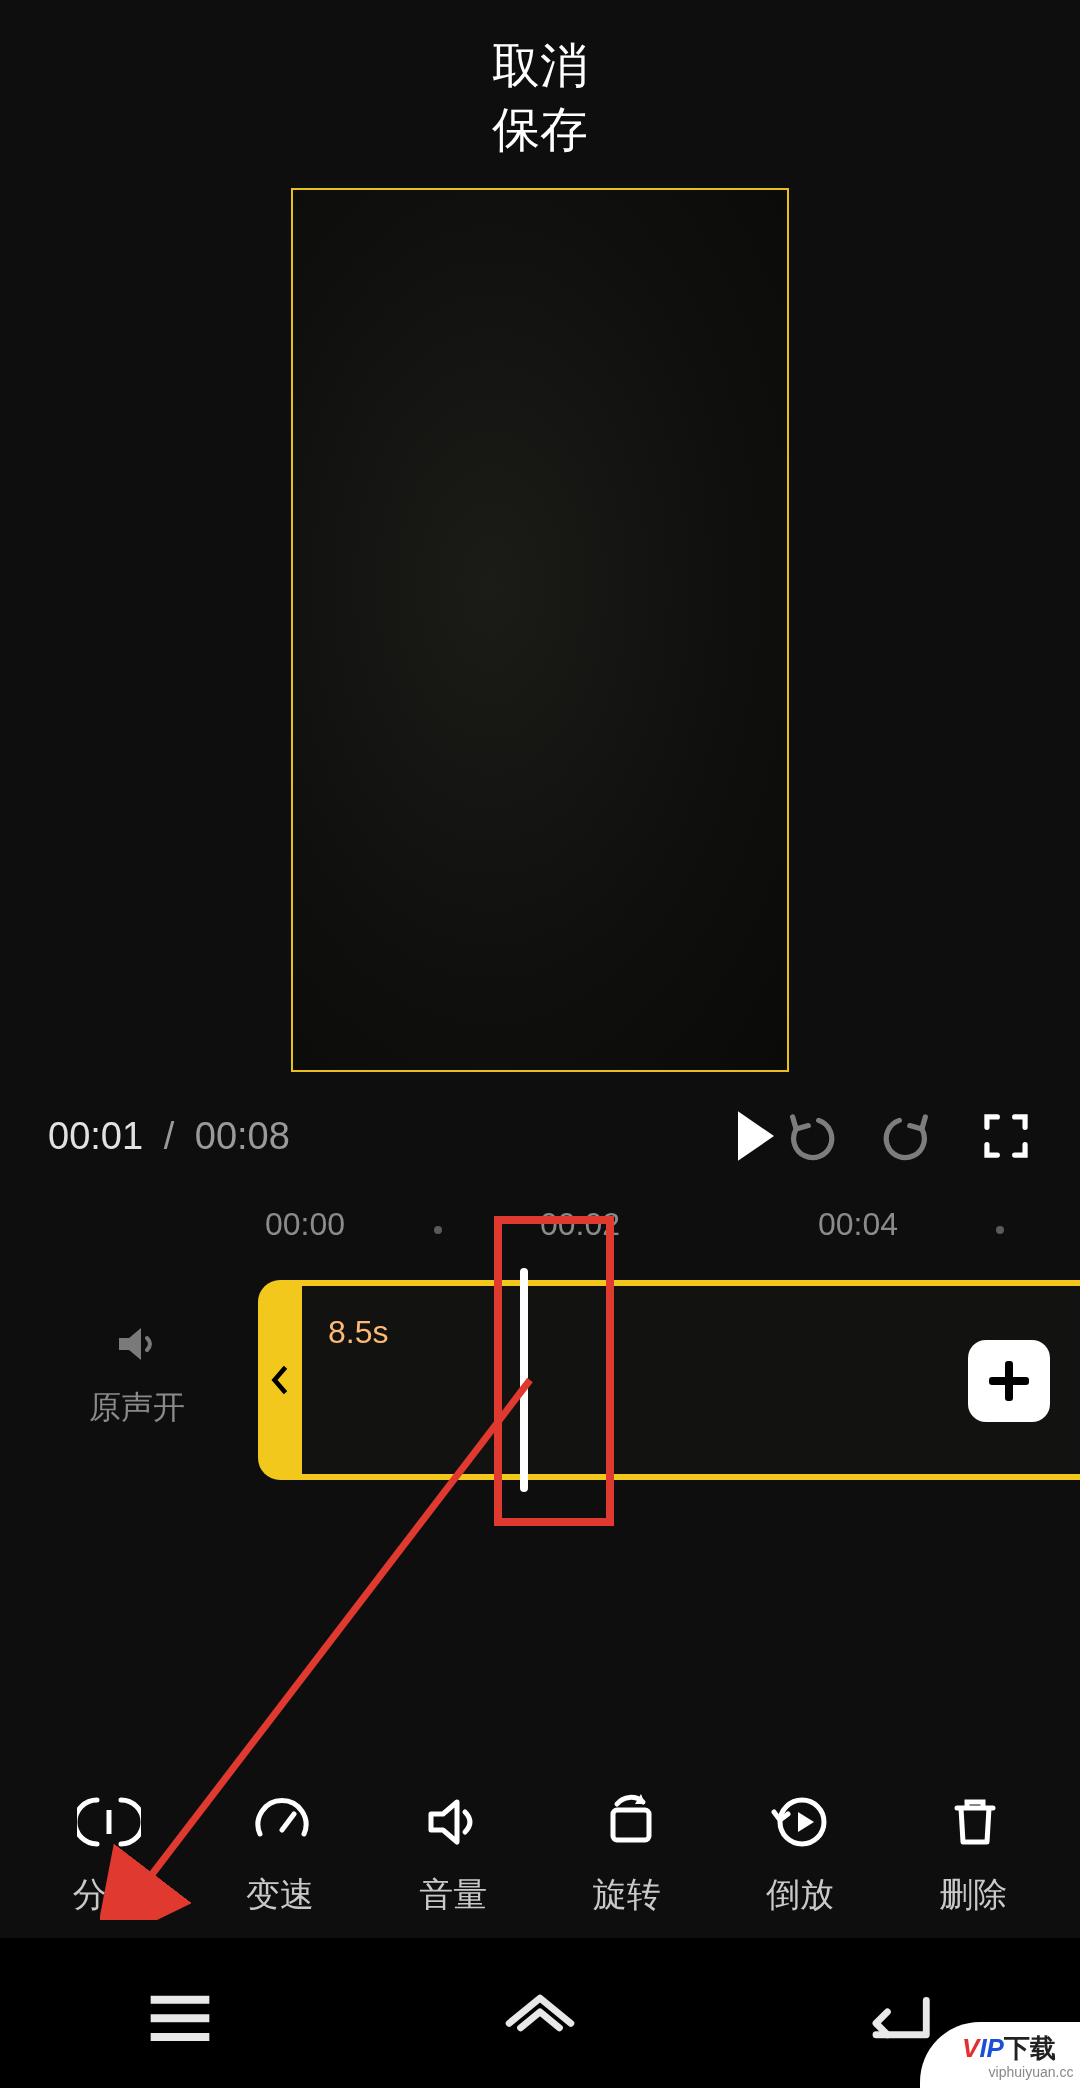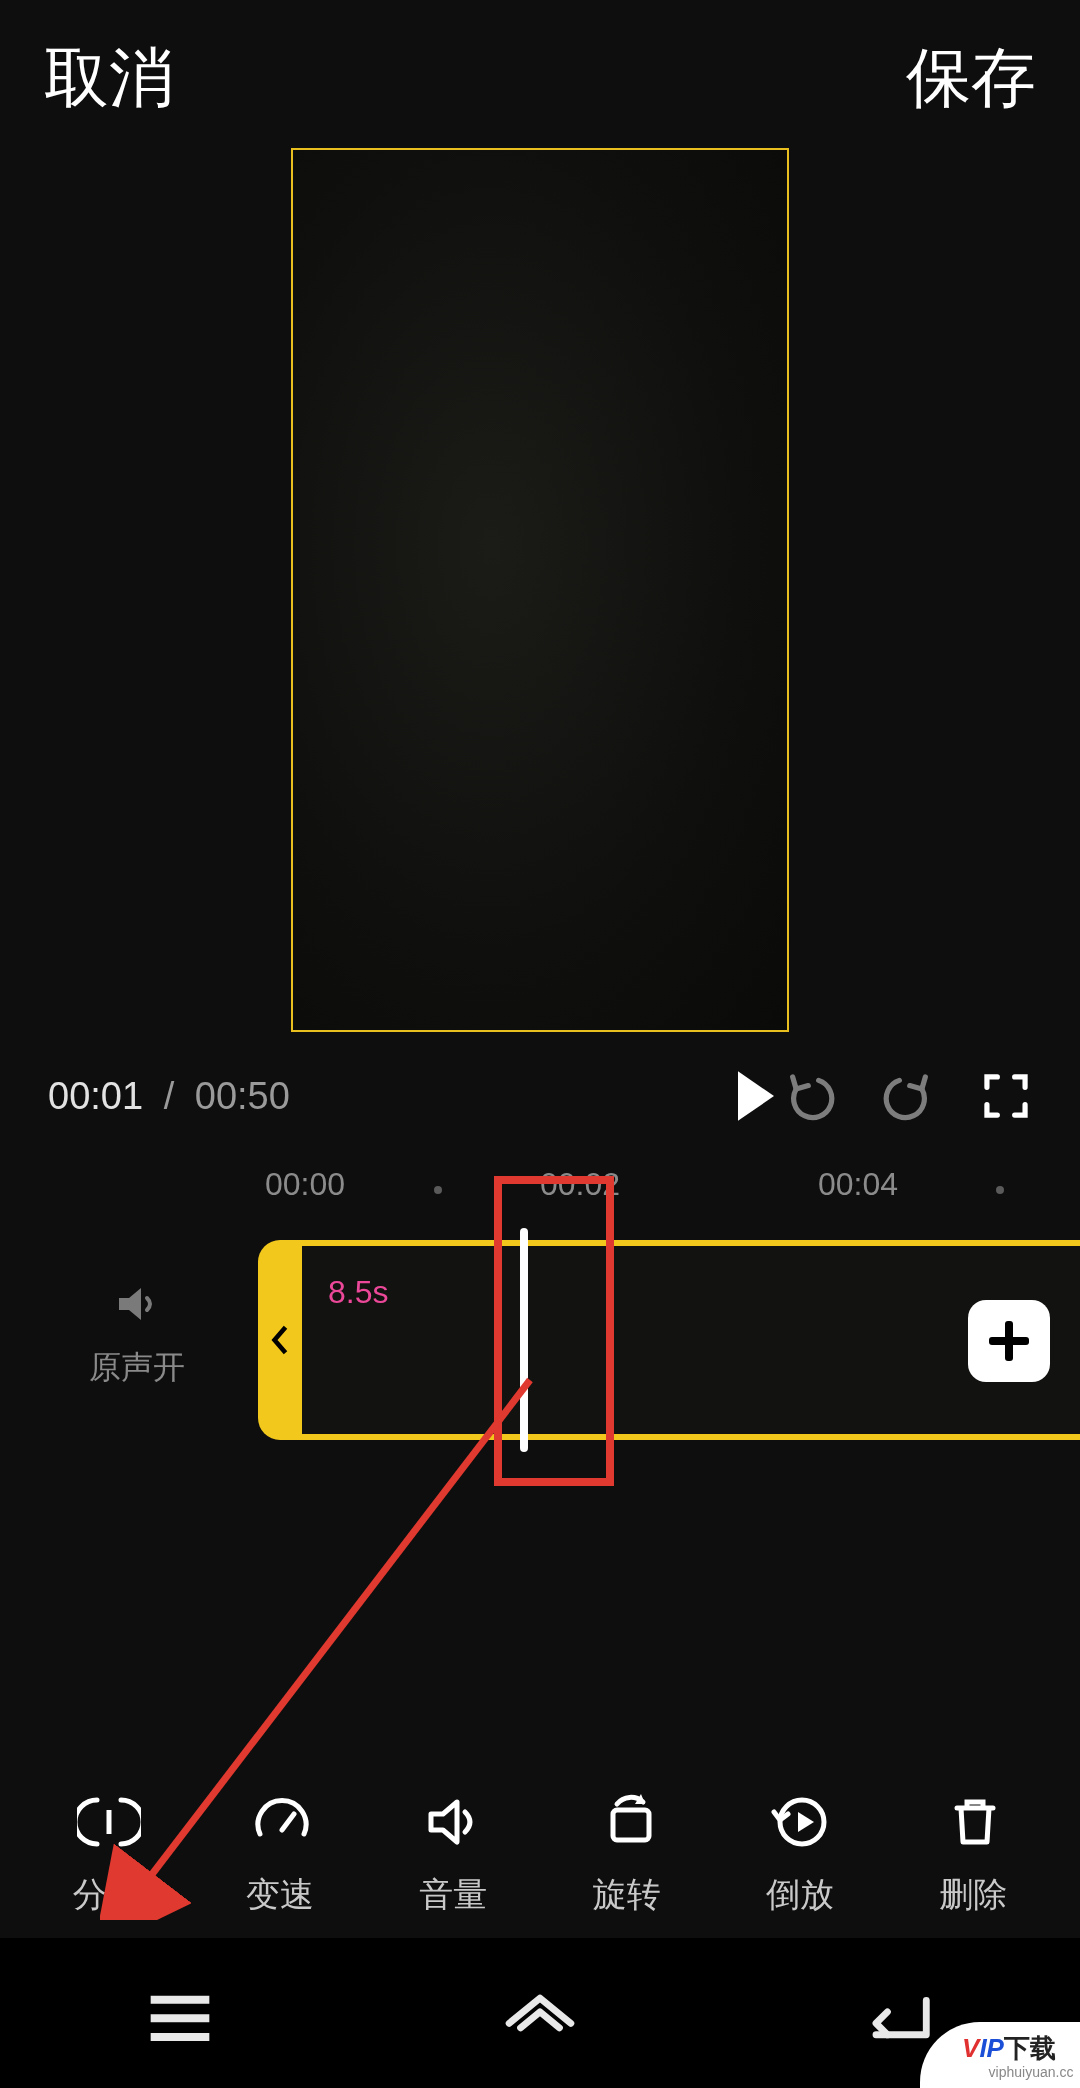--- a/index.html
+++ b/index.html
@@ -10,22 +10,23 @@
   font-family: -apple-system, "Helvetica Neue", Arial, sans-serif;
   color: #fff;
   overflow: hidden;
   position: relative;
 }
 .topbar {
   display: flex;
   justify-content: space-between;
   align-items: center;
   padding: 34px 44px 20px 44px;
-  font-size: 65px;
+  font-size: 48px;
   font-weight: 400;
+  flex-direction: column;
 }
 .preview-wrap {
   display: flex;
   justify-content: center;
   padding-top: 6px;
 }
 .preview {
   width: 498px;
   height: 884px;
   border: 2px solid #e8bf1f;
@@ -120,21 +121,21 @@
   left: 44px; right: 0; top: 0;
   height: 200px;
   background: #121210;
   border-top: 6px solid #f2c81c;
   border-bottom: 6px solid #f2c81c;
 }
 .clip-dur {
   position: absolute;
   left: 70px; top: 34px;
   font-size: 32px;
-  color: #ec4899;
+  color: #fdba74;
 }
 .add-btn {
   position: absolute;
   right: 30px; top: 60px;
   width: 82px; height: 82px;
   background: #fff;
   border-radius: 18px;
   display:flex; align-items:center; justify-content:center;
 }
 .add-btn::before, .add-btn::after {
@@ -242,21 +243,21 @@
 </div>
 
 <div class="preview-wrap">
   <div class="preview"></div>
 </div>
 
 <div class="controls">
   <div class="time">
     <span class="cur">00:01</span>
     <span class="sep">/</span>
-    <span class="tot">00:50</span>
+    <span class="tot">00:08</span>
   </div>
   <div class="play-spacer"></div>
   <div class="play-btn">
     <svg viewBox="0 0 40 48">
         <path d="M4 2 L36 24 L4 46 Z"></path>
       </svg>
   </div>
   <div class="right-controls">
     <div class="ic">
       <svg viewBox="0 0 60 60">

